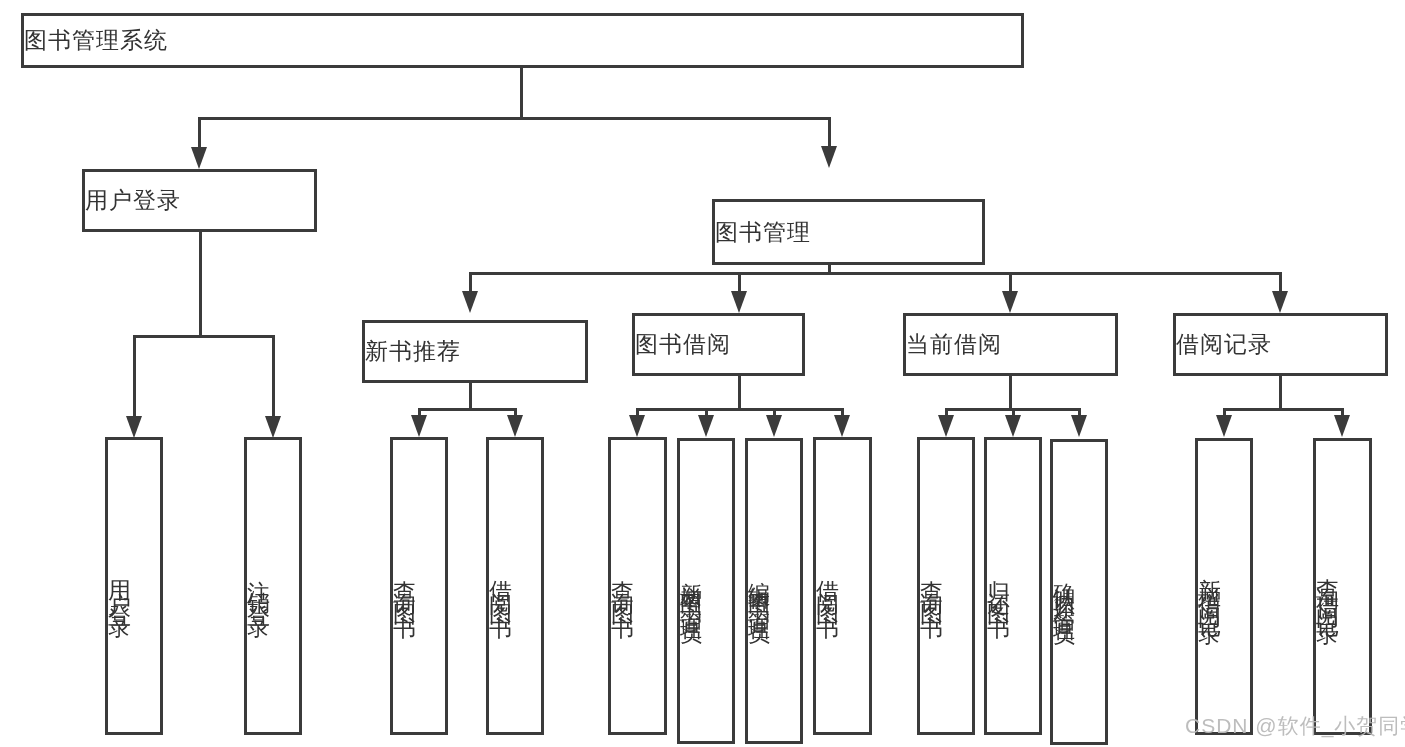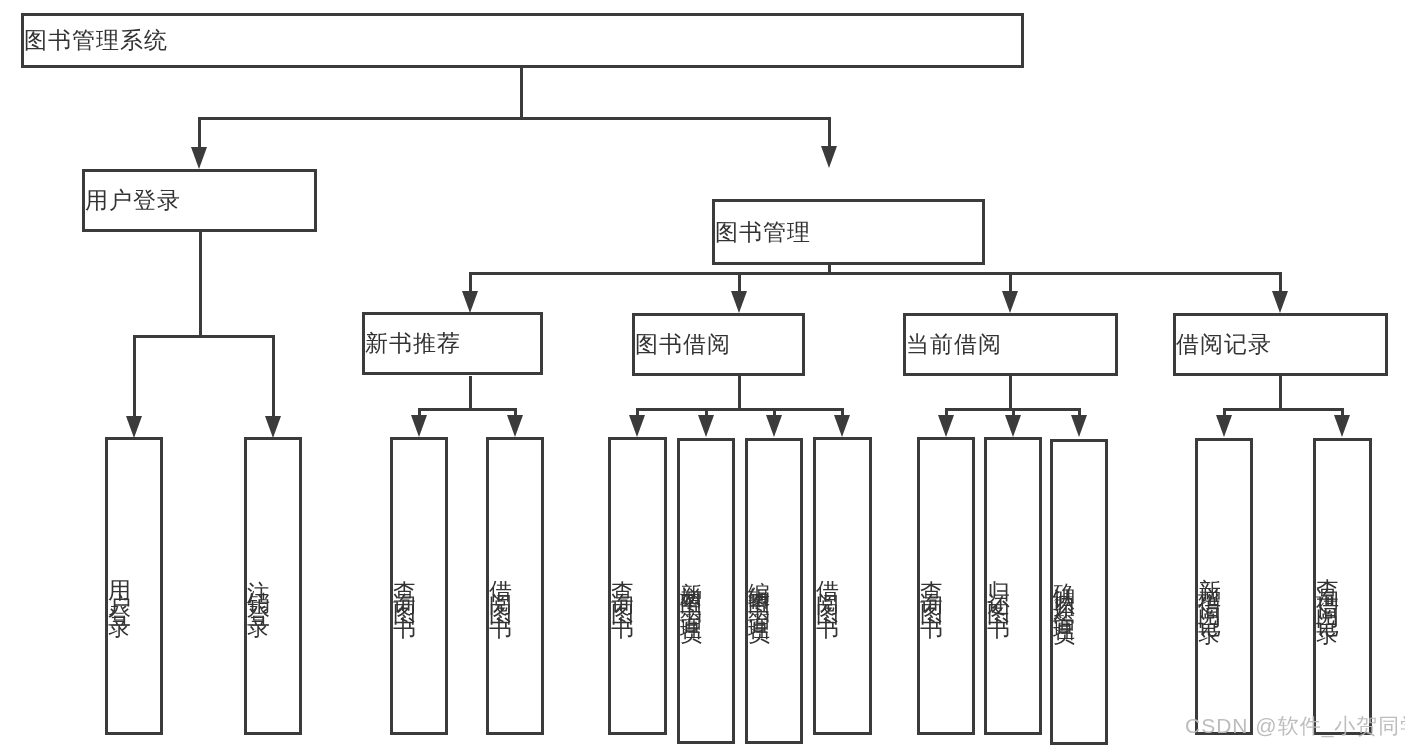--- a/index.html
+++ b/index.html
@@ -103,21 +103,21 @@
   <div class="hline" style="left:469px; top:272px; width:813px;"></div>
   <div class="vline" style="left:469px; top:272px; height:21px;"></div>
   <div class="arrow" style="left:462px; top:291px;"></div>
   <div class="vline" style="left:738px; top:272px; height:21px;"></div>
   <div class="arrow" style="left:731px; top:291px;"></div>
   <div class="vline" style="left:1009px; top:272px; height:21px;"></div>
   <div class="arrow" style="left:1002px; top:291px;"></div>
   <div class="vline" style="left:1279px; top:272px; height:21px;"></div>
   <div class="arrow" style="left:1272px; top:291px;"></div>
 
-  <div class="box" style="left:362px; top:312px; width:181px; height:63px;">
+  <div class="box" style="left:362px; top:320px; width:226px; height:63px;">
     <span>新书推荐</span>
   </div>
   <div class="box" style="left:632px; top:313px; width:173px; height:63px;">
     <span>图书借阅</span>
   </div>
   <div class="box" style="left:903px; top:313px; width:215px; height:63px;">
     <span>当前借阅</span>
   </div>
   <div class="box" style="left:1173px; top:313px; width:215px; height:63px;">
     <span>借阅记录</span>

